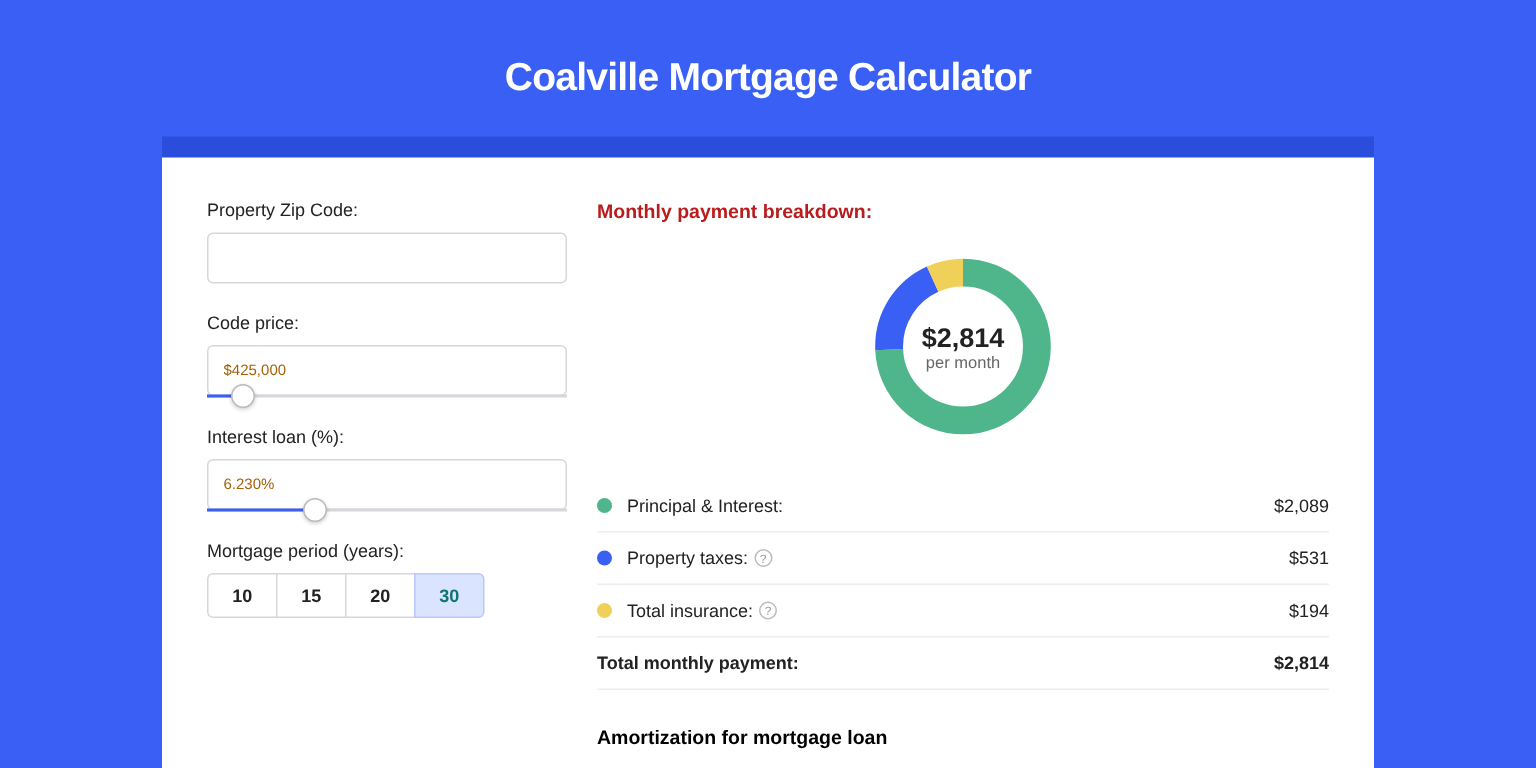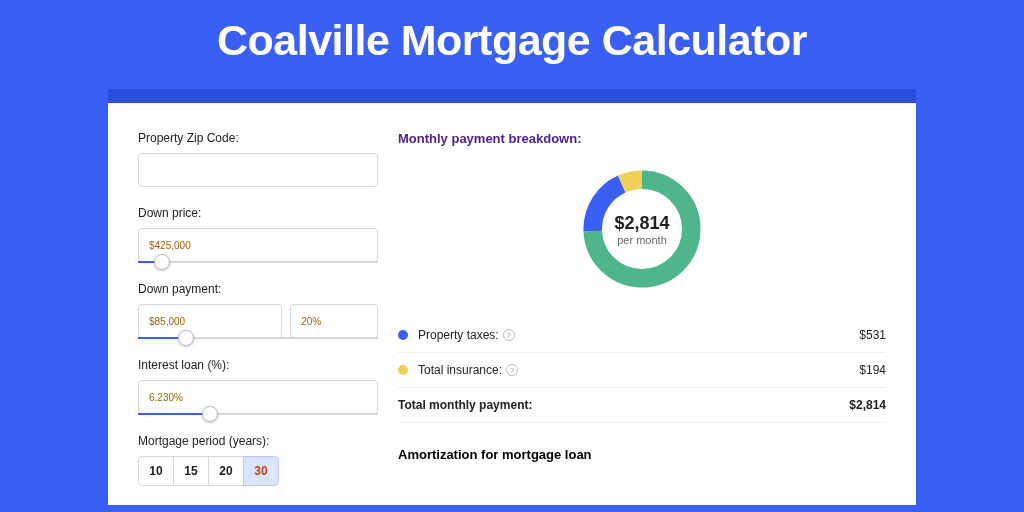--- a/index.html
+++ b/index.html
@@ -1,37 +1,37 @@
 <!DOCTYPE html>
 <html><head>
 <meta charset="utf-8">
 <style>
 * { margin: 0; padding: 0; box-sizing: border-box; font-family: -apple-system, BlinkMacSystemFont, "Segoe UI", Arial, sans-serif; }
 body { width: 1024px; height: 512px; background: #3a5ff5; overflow: hidden; }
-.page-title { color: #fff; font-size: 43px; font-weight: 700; text-align: center; padding: 16px 0 24px; letter-spacing: -0.5px; }
+.page-title { color: #fff; font-size: 26px; font-weight: 700; text-align: center; padding: 36px 0 24px; letter-spacing: -0.5px; }
 .underbar { background: #2a4edb; height: 44px; margin: 0 108px; }
 .card { background: #fff; margin: -30px 108px 0; padding: 28px 30px 0; display: flex; gap: 20px; }
 .left { width: 240px; flex-shrink: 0; }
 .right { flex: 1; }
 .label { font-size: 12px; color: #222; margin-bottom: 8px; display: block; }
 .input { width: 100%; height: 34px; border: 1px solid #d5d7db; border-radius: 4px; padding: 0 10px; font-size: 10px; color: #a16207; margin-bottom: 0; }
 .field { margin-bottom: 19px; position: relative; }
 .slider-wrap { position: relative; margin-top: -1px; }
 .slider-track { height: 2px; background: #d5d7db; position: relative; }
 .slider-fill { position: absolute; left: 0; top: 0; height: 2px; background: #3a5ff5; }
 .slider-thumb { position: absolute; top: -7px; width: 16px; height: 16px; border-radius: 50%; background: #fff; border: 1px solid #bbb; box-shadow: 0 1px 3px rgba(0,0,0,0.2); transform: translateX(-50%); }
 .row { display: flex; gap: 8px; }
 .row .input:first-child { flex: 1.3; }
 .row .input:last-child { flex: 0.7; }
 .period-btns { display: flex; }
-.period-btn { border: 1px solid #d5d7db; background: #fff; font-size: 12px; font-weight: 600; color: #222; padding: 7px 0; width: 36px; text-align: center; cursor: pointer; margin-left: -1px; }
+.period-btn { border: 1px solid #d5d7db; background: #fff; font-size: 12px; font-weight: 600; color: #222; padding: 7px 0; width: 47px; text-align: center; cursor: pointer; margin-left: -1px; }
 .period-btn:first-child { margin-left: 0; border-radius: 4px 0 0 4px; }
 .period-btn:last-child { border-radius: 0 4px 4px 0; }
-.period-btn.active { background: #dbe4ff; color: #c2410c; border-color: #b8c8ff; position: relative; z-index: 1; }
-.section-title { font-size: 13px; font-weight: 700; color: #4c1d95; margin-bottom: 18px; }
+.period-btn.active { background: #dbe4ff; color: #0f766e; border-color: #b8c8ff; position: relative; z-index: 1; }
+.section-title { font-size: 13px; font-weight: 700; color: #b91c1c; margin-bottom: 18px; }
 .donut-wrap { display: flex; justify-content: center; margin-bottom: 24px; }
 .donut { position: relative; width: 130px; height: 130px; }
 .donut svg { width: 130px; height: 130px; transform: rotate(-90deg); }
 .donut-center { position: absolute; inset: 0; display: flex; flex-direction: column; align-items: center; justify-content: center; }
 .donut-amount { font-size: 18px; font-weight: 700; color: #222; }
 .donut-sub { font-size: 11px; color: #666; }
 .legend-row { display: flex; align-items: center; padding: 10px 0; border-bottom: 1px solid #eee; font-size: 12px; }
 .legend-row:last-of-type { border-bottom: none; }
 .legend-dot { width: 10px; height: 10px; border-radius: 50%; margin-right: 10px; flex-shrink: 0; }
 .legend-label { flex: 1; color: #222; display: flex; align-items: center; gap: 4px; }
@@ -50,43 +50,30 @@
 
 <div class="card">
   <div class="left">
 
     <div class="field">
       <label class="label">Property Zip Code:</label>
       <input class="input" value="" style="">
     </div>
 
     <div class="field">
-      <label class="label">Down price:</label>
+      <label class="label">Code price:</label>
       <input class="input" value="$425,000" style="">
       <div class="slider-wrap">
         <div class="slider-track">
             <div class="slider-fill" style="width:10%"></div>
           </div>
         <div class="slider-thumb" style="left:10%"></div>
       </div>
     </div>
 
-    <div class="field">
-      <label class="label">Down payment:</label>
-      <div class="row">
-        <input class="input" value="$85,000" style="">
-        <input class="input" value="20%" style="">
-      </div>
-      <div class="slider-wrap">
-        <div class="slider-track">
-            <div class="slider-fill" style="width:20%"></div>
-          </div>
-        <div class="slider-thumb" style="left:20%"></div>
-      </div>
-    </div>
 
     <div class="field">
       <label class="label">Interest loan (%):</label>
       <input class="input" value="6.230%" style="">
       <div class="slider-wrap">
         <div class="slider-track">
             <div class="slider-fill" style="width:30%"></div>
           </div>
         <div class="slider-thumb" style="left:30%"></div>
       </div>
@@ -115,20 +102,25 @@
           <circle cx="21" cy="21" r="15.9155" fill="none" stroke="#f1d05a" stroke-width="6" stroke-dasharray="6.9 93.1" stroke-dashoffset="-93.1"></circle>
         </svg>
         <div class="donut-center">
           <div class="donut-amount">$2,814</div>
           <div class="donut-sub">per month</div>
         </div>
       </div>
     </div>
 
     <div class="legend-row">
+      <span class="legend-dot" style="background:#4fb58a"></span>
+      <span class="legend-label">Principal &amp; Interest:</span>
+      <span class="legend-val">$2,089</span>
+    </div>
+    <div class="legend-row">
       <span class="legend-dot" style="background:#3a5ff5"></span>
       <span class="legend-label">
         <span>Property taxes:</span>
         <span class="info-ic">?</span>
       </span>
       <span class="legend-val">$531</span>
     </div>
     <div class="legend-row">
       <span class="legend-dot" style="background:#f1d05a"></span>
       <span class="legend-label">

